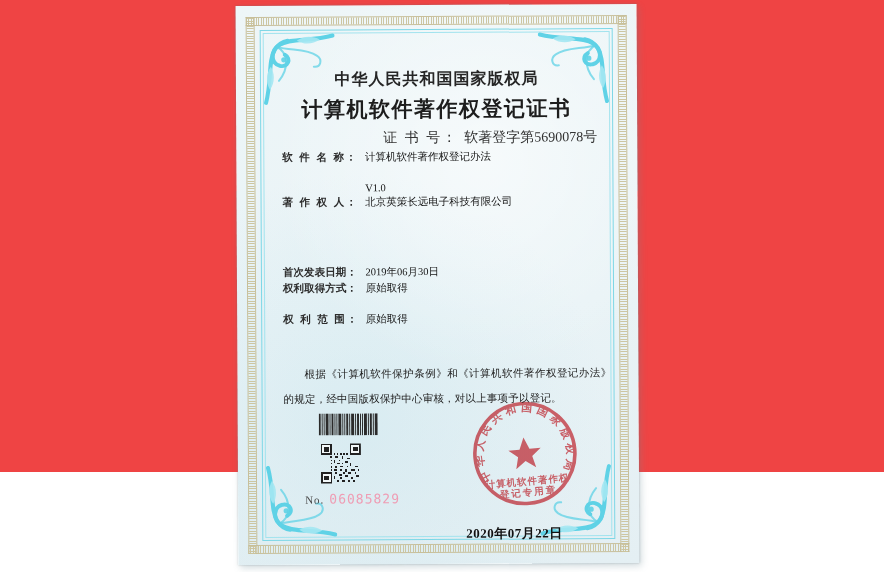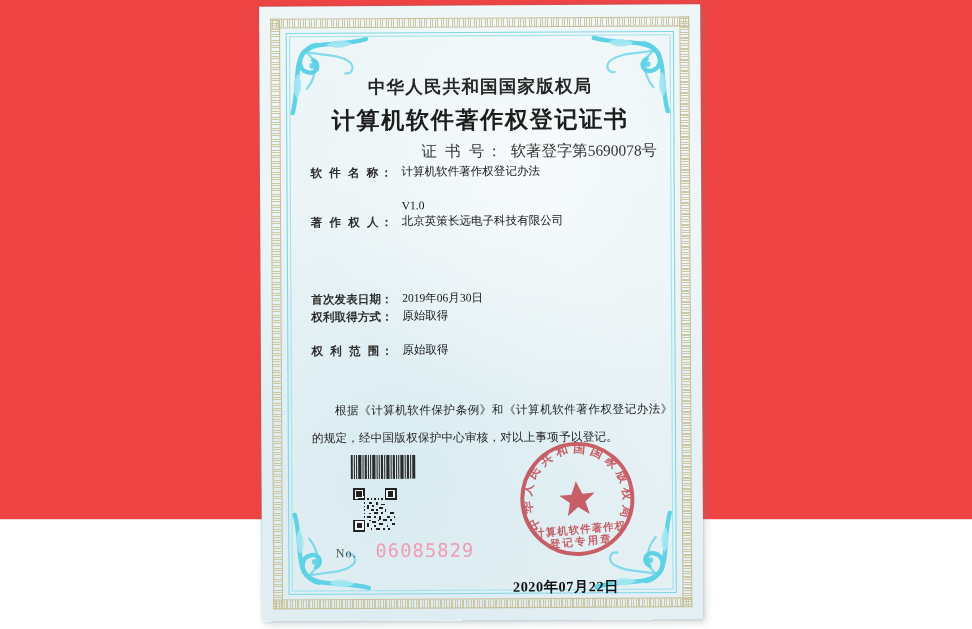--- a/index.html
+++ b/index.html
@@ -70,23 +70,23 @@
   .statement {
     position:absolute; left:46px; top:356px; width:328px;
     font-size:10.5px; line-height:25px; color:#222; text-indent:2em;
     text-align:justify; letter-spacing:.2px;
   }
 
   .barcode { position:absolute; left:81px; top:408px; width:59px; height:22px; }
   .qrcode  { position:absolute; left:83px; top:438px; width:40px; height:40px; }
 
   .serial { position:absolute; left:67px; top:486px; font-size:11px; white-space:nowrap; }
-  .serial .pre { color:#4a4a4a; letter-spacing:1px; margin-right:17px;text-align:center; }
+  .serial .pre { color:#4a4a4a; letter-spacing:1px; margin-right:5px;text-align:center; }
   .serial .num { font-family:"DejaVu Sans Mono","Liberation Mono",monospace;
-                 color:#ef9db4; letter-spacing:1px; font-size:17px; }
+                 color:#ef9db4; letter-spacing:1px; font-size:13px; }
 
   .issue-date {
     position:absolute; left:228px; top:489px; font-size:13px; font-weight:700;
     letter-spacing:.5px; color:#111; white-space:nowrap;margin-top:31px;
   }
 
   .seal { position:absolute; left:232px; top:394px; width:110px; height:110px;
           mix-blend-mode:multiply; opacity:.88; }
   .seal text { font-family:"Liberation Serif","DejaVu Serif",serif; }
 </style>

